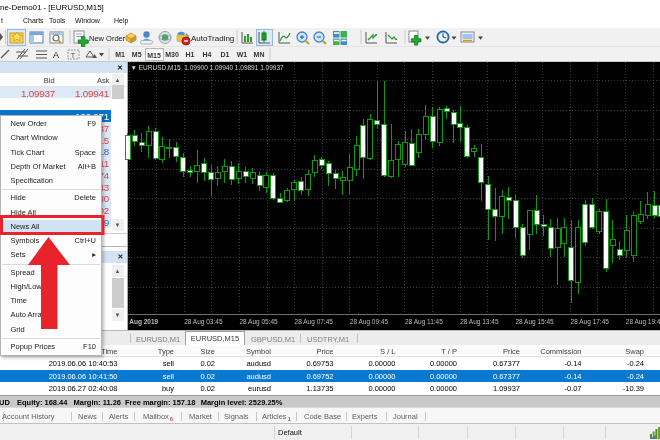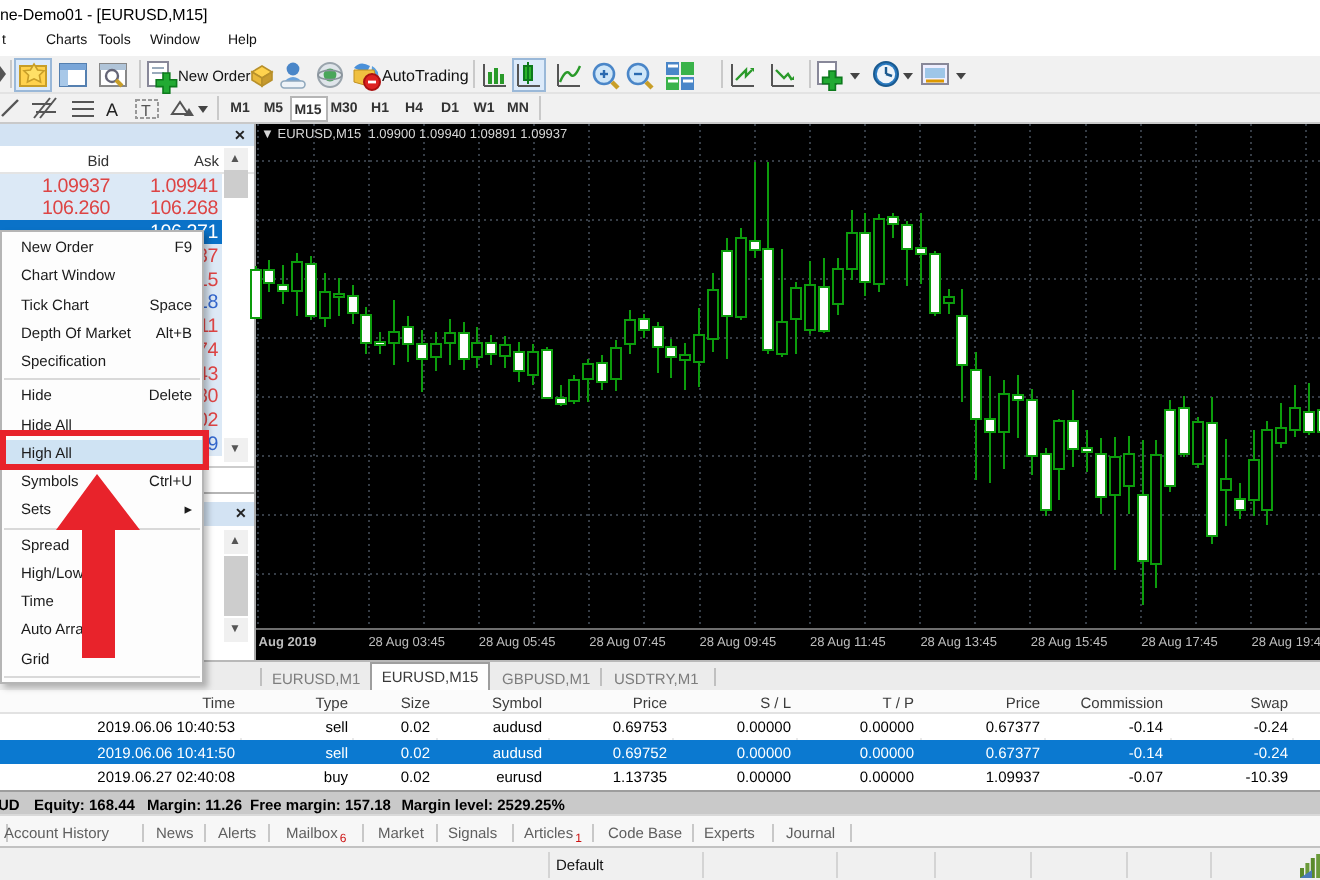--- a/index.html
+++ b/index.html
@@ -224,21 +224,20 @@
   <div class="abs" id="mw">
     <div id="mwcap"></div>
     <div class="xbtn" style="left:117px;top:2px;">✕</div>
     <div id="mwhdr">
       <span style="position:absolute;right:72.4px;top:3px;">Bid</span>
       <span style="position:absolute;right:17.5px;top:3px;">Ask</span>
     </div>
     <div class="sarr" style="top:12px;">▲</div>
     <div style="position:absolute;left:111.5px;top:23px;width:12px;height:14px;background:#cdcdcd;"></div>
     <div class="mwrow" style="top:24.5px;color:#d44;"><span style="position:absolute;right:56px;">1.09937</span>1.09941</div>
-    <div class="mwrow" style="top:36.25px;color:#d44;"><span style="position:absolute;right:56px;">106.260</span>106.268</div>
     <div class="mwrow" style="top:48.0px;color:#fff;background:#0a72c8;">106.271</div>
     <div class="mwrow" style="top:59.75px;color:#d44;">1.31337</div>
     <div class="mwrow" style="top:71.5px;color:#d44;">0.98415</div>
     <div class="mwrow" style="top:83.25px;color:#36c;">1.21618</div>
     <div class="mwrow" style="top:95.0px;color:#d44;">107.811</div>
     <div class="mwrow" style="top:106.75px;color:#d44;">0.67374</div>
     <div class="mwrow" style="top:118.5px;color:#d44;">0.69743</div>
     <div class="mwrow" style="top:130.25px;color:#d44;">1.09980</div>
     <div class="mwrow" style="top:142.0px;color:#d44;">1.12102</div>
     <div class="mwrow" style="top:153.75px;color:#36c;">0.88879</div>
@@ -595,21 +594,21 @@
     <div class="msep"></div>
     <div class="mitem">
       <span>Hide</span>
       <span class="acc">Delete</span>
     </div>
     <div class="mitem">
       <span>Hide All</span>
       <span class="acc"></span>
     </div>
     <div class="mitem" style="background:#cfe3f3;">
-      <span>High All</span>
+      <span>News All</span>
       <span class="acc"></span>
     </div>
     <div class="mitem">
       <span>Symbols</span>
       <span class="acc">Ctrl+U</span>
     </div>
     <div class="mitem">
       <span>Sets</span>
       <span class="acc">▸</span>
     </div>
@@ -628,17 +627,21 @@
     </div>
     <div class="mitem">
       <span>Auto Arrange</span>
       <span class="acc"></span>
     </div>
     <div class="mitem">
       <span>Grid</span>
       <span class="acc"></span>
     </div>
     <div class="msep"></div>
+    <div class="mitem">
+      <span>Popup Prices</span>
+      <span class="acc">F10</span>
+    </div>
   </div>
   <svg class="abs" width="120" height="260" style="left:0;top:105px;pointer-events:none;">
     <rect x="1.5" y="111.5" width="101.5" height="17" fill="none" stroke="#e8232b" stroke-width="3"></rect>
     <polygon points="48.5,132 70,160 57.5,160 57.5,224 41,224 41,160 28,160" fill="#e8232b"></polygon>
   </svg>
 
 </body></html>

